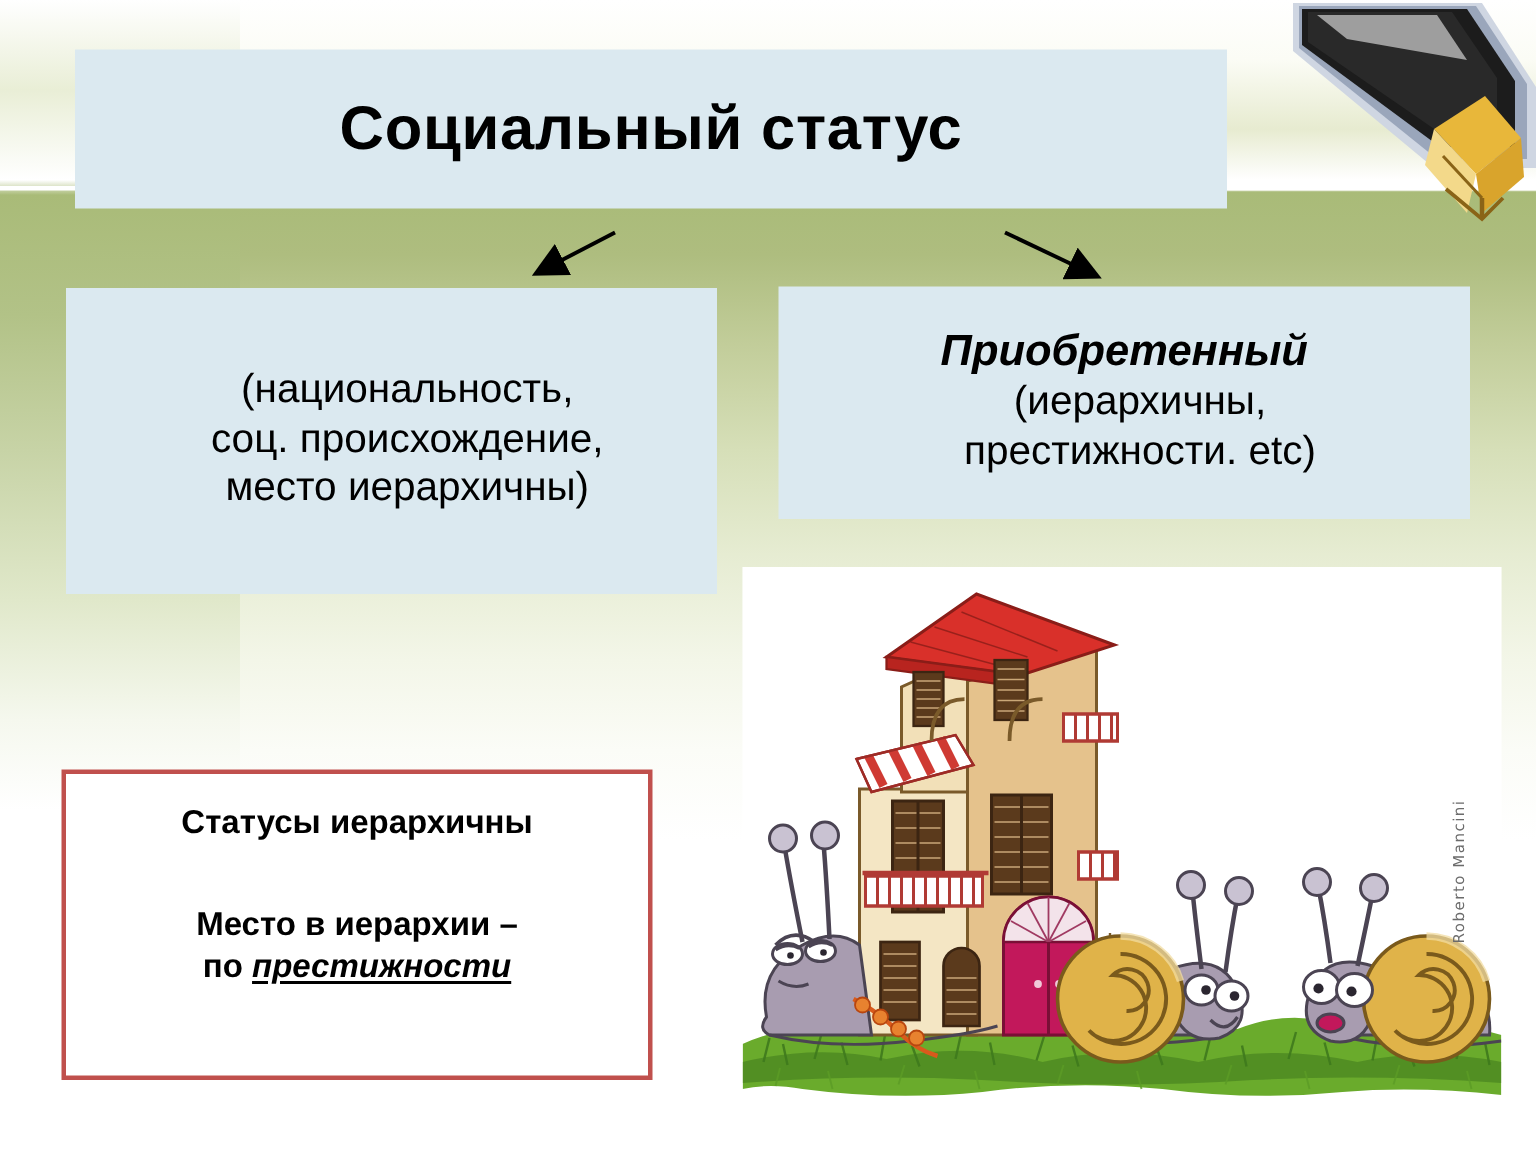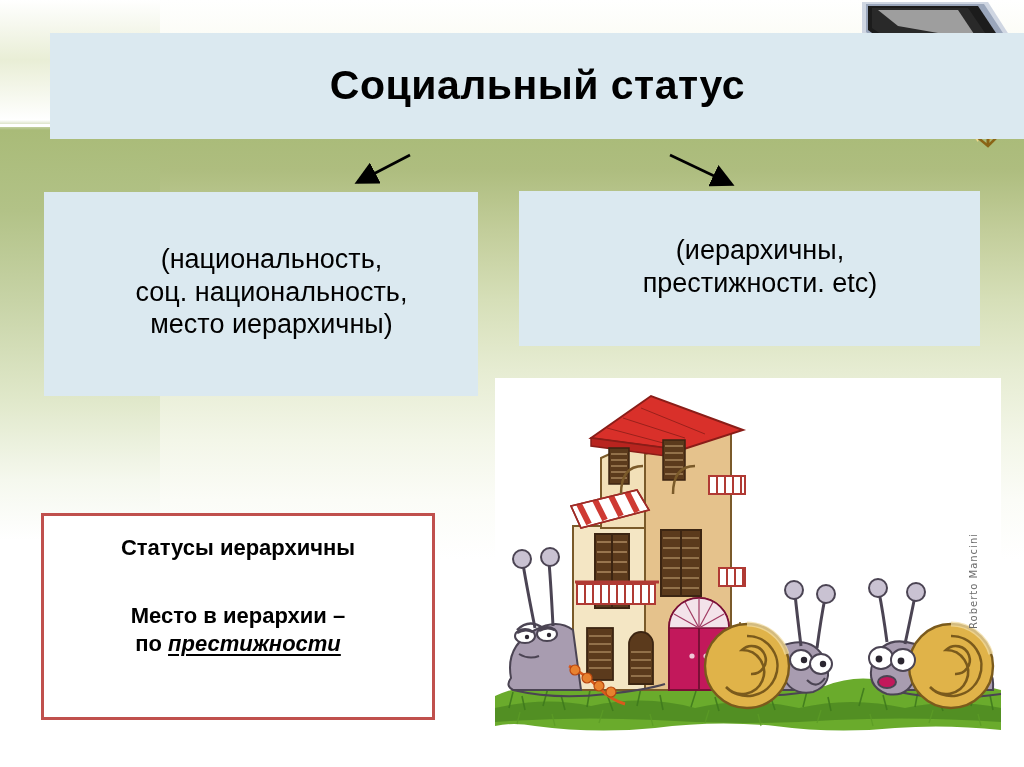--- a/index.html
+++ b/index.html
@@ -51,21 +51,21 @@
 
   
   .box{
     position:absolute;
     background:#dbe9f0;
     box-sizing:border-box;
     display:flex;flex-direction:column;align-items:center;justify-content:center;
     text-align:center;color:#000;
   }
   #title-box{
-    left:50px;top:33px;width:975px;height:106px;
+    left:50px;top:33px;width:768px;height:106px;
   }
   #title-text{
     font-size:41px;font-weight:bold;letter-spacing:0.5px;line-height:1.1;
   }
   #ascribed-box{
     left:44px;top:192px;width:434px;height:204px;padding:6px 4px 10px 4px;
   }
   #achieved-box{
     left:519px;top:191px;width:461px;height:155px;padding:4px 4px 8px 4px;
   }
@@ -145,26 +145,27 @@
         <path d="M0,0 L9,4.5 L0,9 z" fill="#000000"></path>
       </marker>
     </defs>
     <line x1="410" y1="155" x2="358" y2="182" stroke="#000000" stroke-width="2.6" marker-end="url(#ah)"></line>
     <line x1="670" y1="155" x2="731" y2="184" stroke="#000000" stroke-width="2.6" marker-end="url(#ah)"></line>
   </svg>
 
   <div class="box" id="ascribed-box">
     <div class="box-body">
       <div>(национальность,</div>
-      <div>соц. национальность,</div>
+      <div>соц. происхождение,</div>
       <div>место иерархичны)</div>
     </div>
   </div>
 
   <div class="box" id="achieved-box">
+    <div class="box-head">Приобретенный</div>
     <div class="box-body">
       <div>(иерархичны,</div>
       <div>престижности. etc)</div>
     </div>
   </div>
 
   <div id="hierarchy-box">
     <div class="hier-line">Статусы иерархичны</div>
     <div class="hier-gap"></div>
     <div class="hier-line">Место в иерархии –</div>

